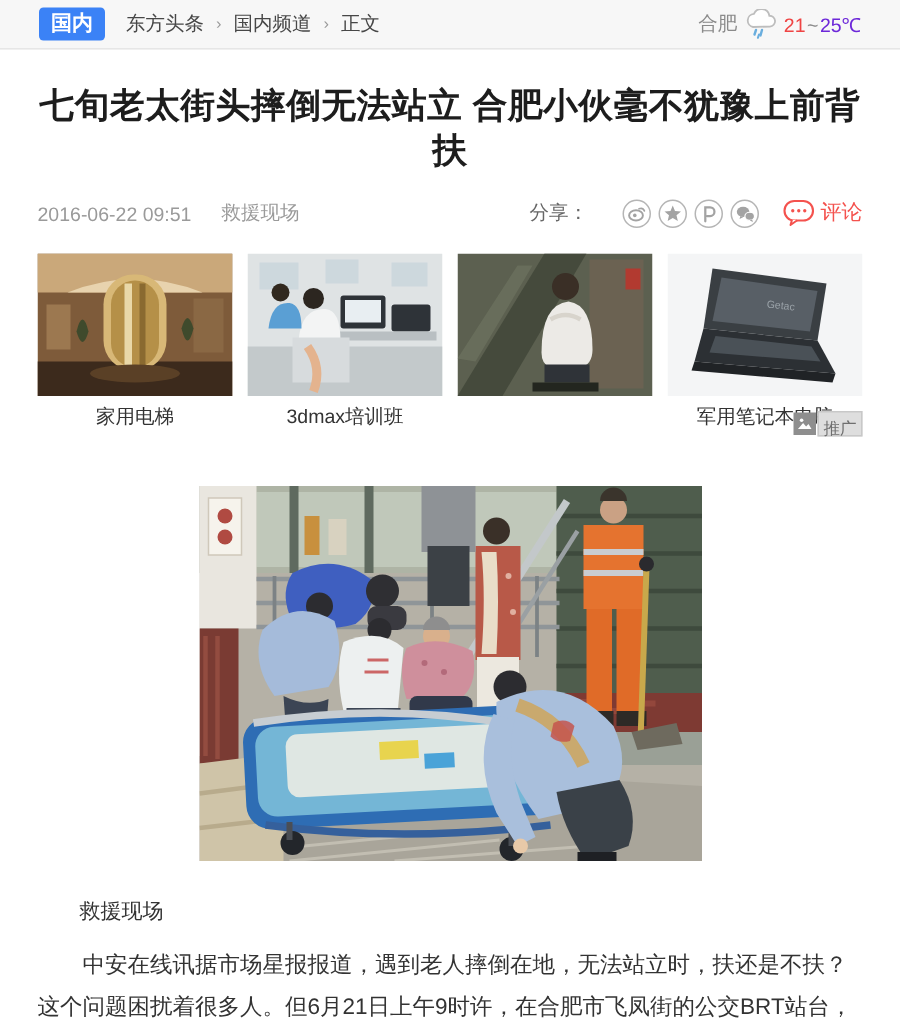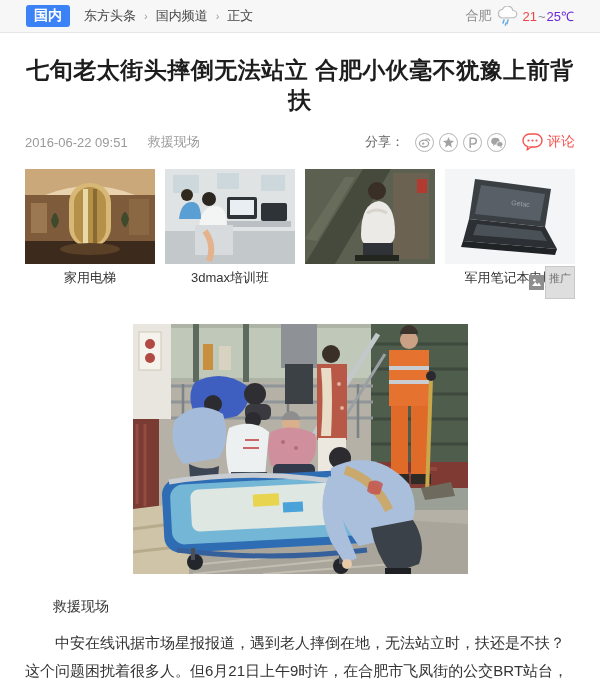--- a/index.html
+++ b/index.html
@@ -21,36 +21,36 @@
   .weather .hi { color:#6d28d9; }
 
   
   .content { padding:0 25px; }
   .title { font-size:23px; font-weight:bold; color:#1d1d1d; line-height:1.3;
     margin-top:23px; letter-spacing:0.5px;text-align:center; }
   .meta { display:flex; align-items:center; margin-top:17px; font-size:13px; }
   .meta .date { color:#9a9a9a; }
   .meta .src  { color:#9a9a9a; margin-left:20px; }
   .share { margin-left:auto; display:flex; align-items:center; }
-  .share .lbl { color:#666; font-size:13px; margin-right:6px;text-align:right; }
+  .share .lbl { color:#666; font-size:13px; margin-right:18px;text-align:right; }
   .sicon { width:19px; height:19px; border:1px solid #b5b5b5; border-radius:50%;
     display:flex; align-items:center; justify-content:center; margin-left:5px; cursor:pointer; }
   .comment { display:flex; align-items:center; margin-left:16px; cursor:pointer; }
   .comment .txt { color:#f4524e; font-size:14px; margin-left:4px; }
 
   
   .ads { position:relative; margin-top:17px; display:flex; gap:10px; }
   .ad { width:130px; cursor:pointer; }
   .ad .thumb { width:130px; height:95px; display:block; }
   .ad .cap { text-align:center; font-size:13px; color:#333; margin-top:5px; }
   .promo { position:absolute; right:0; bottom:-3px; display:flex; align-items:center;
     height:15px; font-size:11px; color:#777; }
   .promo .ic { width:15px; height:15px; background:#8e8e8e; display:flex;
     align-items:center; justify-content:center; margin-right:1px; }
-  .promo .tg { background:#dedede; border:1px solid #c8c8c8; height:33px;
+  .promo .tg { background:#dedede; border:1px solid #c8c8c8; height:17px;
     line-height:13px; padding:5px 3px; color:#6f6f6f; }
 
   
   .figure { margin-top:37px; text-align:center; }
   .figcap { text-align:left; font-size:14px; color:#333; margin-top:20px; text-indent:2em; }
 
   
   .para { margin-top:13px; font-size:15px; color:#333; line-height:28px; text-indent:2em; }
 </style>
 </head>

